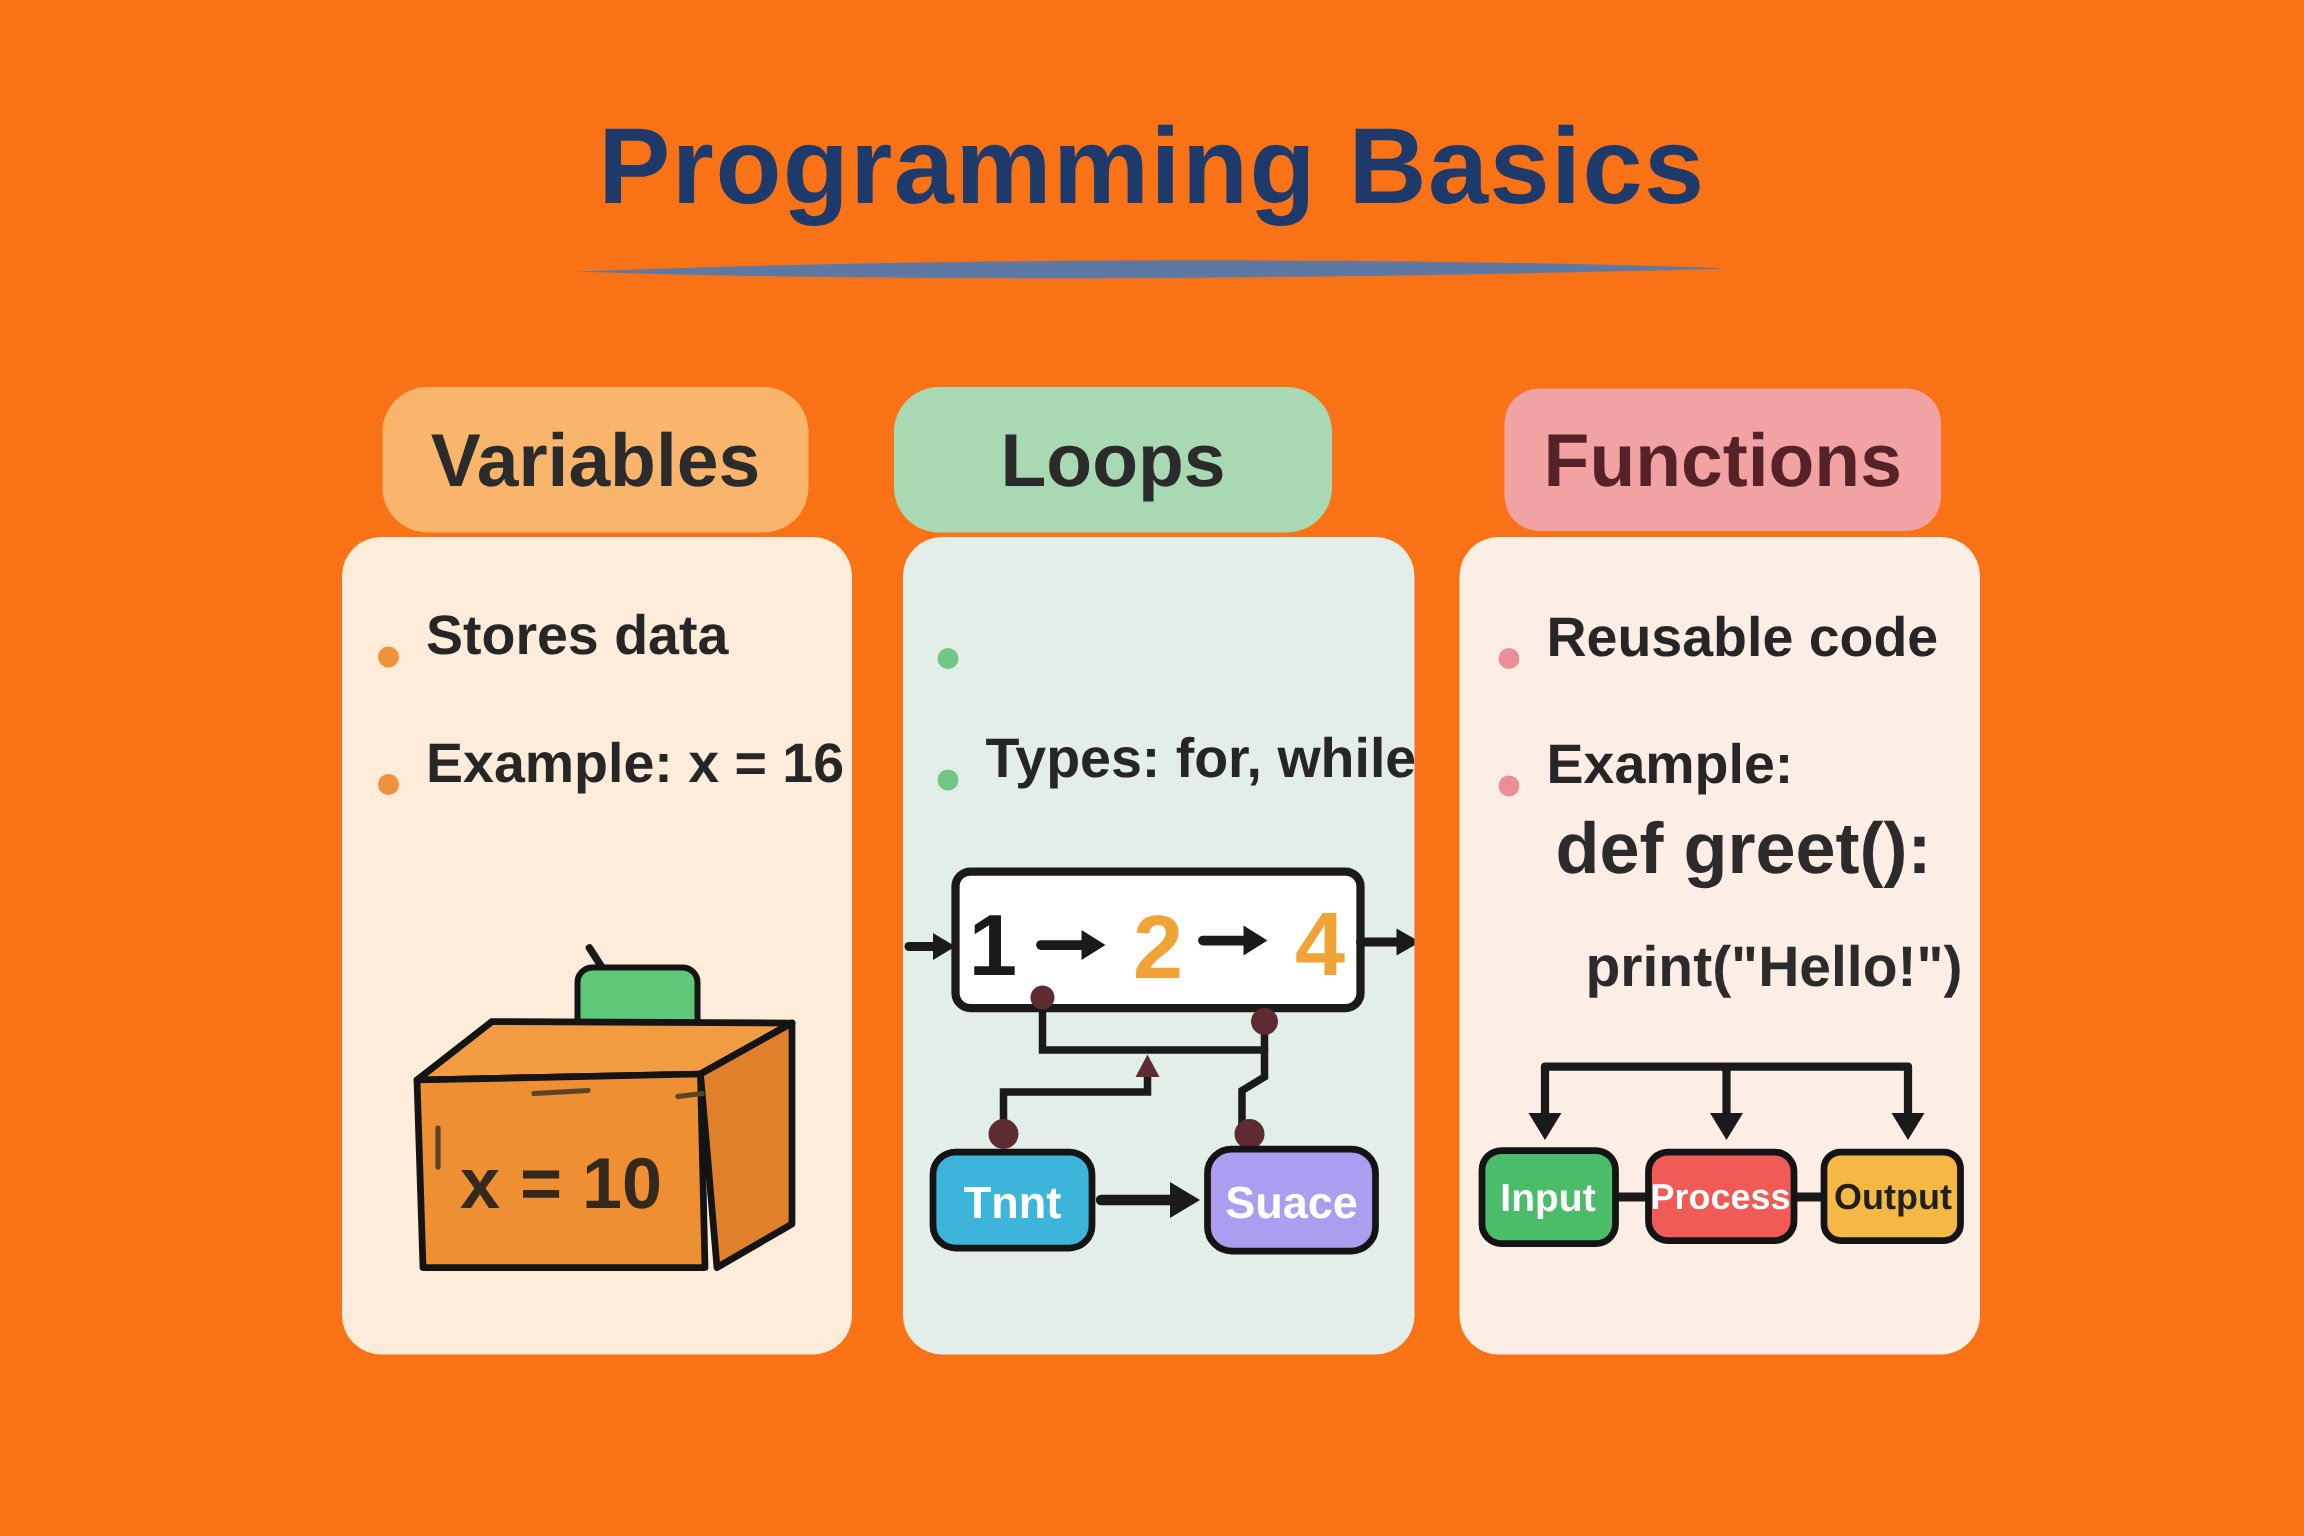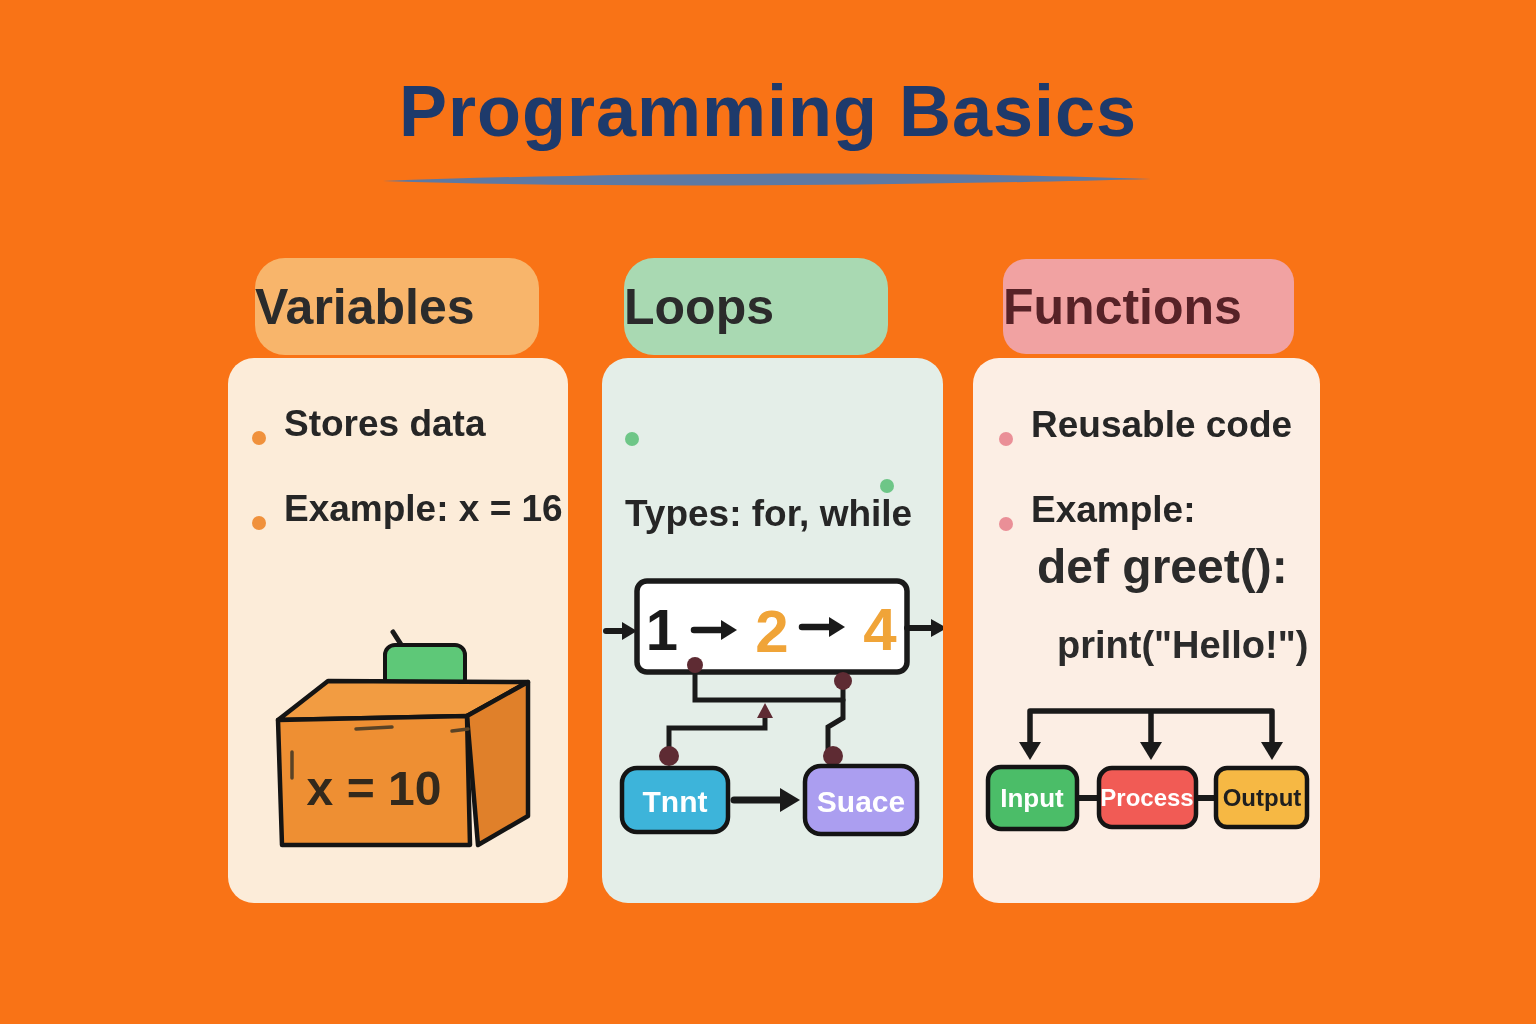--- a/index.html
+++ b/index.html
@@ -2,24 +2,24 @@
 <html><head>
 <meta charset="utf-8">
 <style>
   html,body{margin:0;padding:0;background:#ffffff;}
   .stage{position:relative;width:1536px;height:1024px;background:#f97316;overflow:hidden;
          font-family:"Liberation Sans",sans-serif;}
   .title{position:absolute;left:0;top:70px;width:100%;text-align:center;
          font-size:72px;font-weight:700;color:#1e3a6b;letter-spacing:1px;}
   .underline-svg{position:absolute;left:368px;top:164px;}
 
-  .badge{position:absolute;border-radius:30px;display:flex;align-items:center;justify-content:flex-start;
+  .badge{position:absolute;border-radius:30px;display:flex;align-items:center;justify-content:center;
          font-size:50px;font-weight:700;color:#2b2b2b;}
   .badge-variables{left:255px;top:258px;width:284px;height:97px;background:#f8b56b;}
-  .badge-loops{left:624px;top:258px;width:264px;height:97px;background:#a9d9b2;}
+  .badge-loops{left:596px;top:258px;width:292px;height:97px;background:#a9d9b2;}
   .badge-functions{left:1003px;top:259px;width:291px;height:95px;background:#f1a2a2;color:#572227;border-radius:23px;}
 
   .panel{position:absolute;top:358px;height:545px;border-radius:26px;}
   .panel-variables{left:228px;width:340px;background:#fcecd9;}
   .panel-loops{left:602px;width:341px;background:#e4eee8;}
   .panel-functions{left:973px;width:347px;background:#fceee4;}
 
   .row{position:absolute;display:flex;align-items:flex-end;height:48px;
        font-size:37px;font-weight:700;color:#262626;white-space:nowrap;}
   .dot{width:14px;height:14px;border-radius:50%;margin-right:18px;flex:0 0 auto;}
@@ -75,21 +75,21 @@
     <text x="374" y="805" text-anchor="middle" font-size="48" fill="#33291c">x = 10</text>
   </svg>
 
   <div class="badge badge-loops">
     <span>Loops</span>
   </div>
   <div class="panel panel-loops">
     <div class="row" style="left:23px;top:40px;">
       <span class="dot dot-green"></span>
     </div>
-    <div class="row" style="left:23px;top:121px;flex-direction:column;">
+    <div class="row" style="left:23px;top:121px;">
       <span class="dot dot-green"></span>
       <span>Types: for, while</span>
     </div>
   </div>
   <svg class="illustration" style="left:602px;top:560px;" width="341" height="300" viewBox="602 560 341 300">
 
     <line x1="606" y1="631" x2="624" y2="631" stroke="#1a1a1a" stroke-width="6" stroke-linecap="round"></line>
     <polygon points="637,631 622,622 622,640" fill="#1a1a1a"></polygon>
 
     <rect x="637" y="581" width="270" height="91" rx="10" fill="#ffffff" stroke="#1a1a1a" stroke-width="5.5"></rect>

